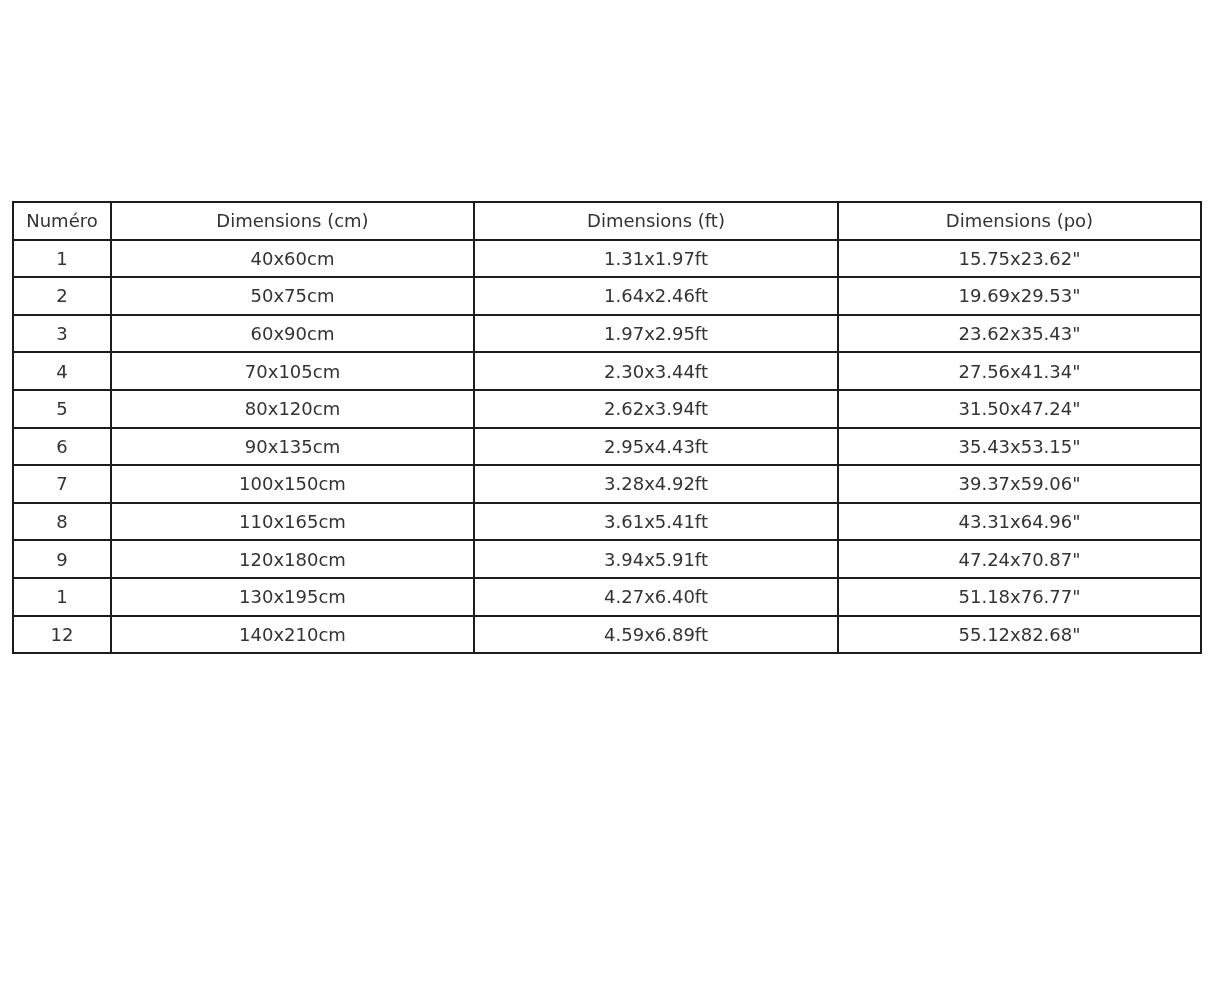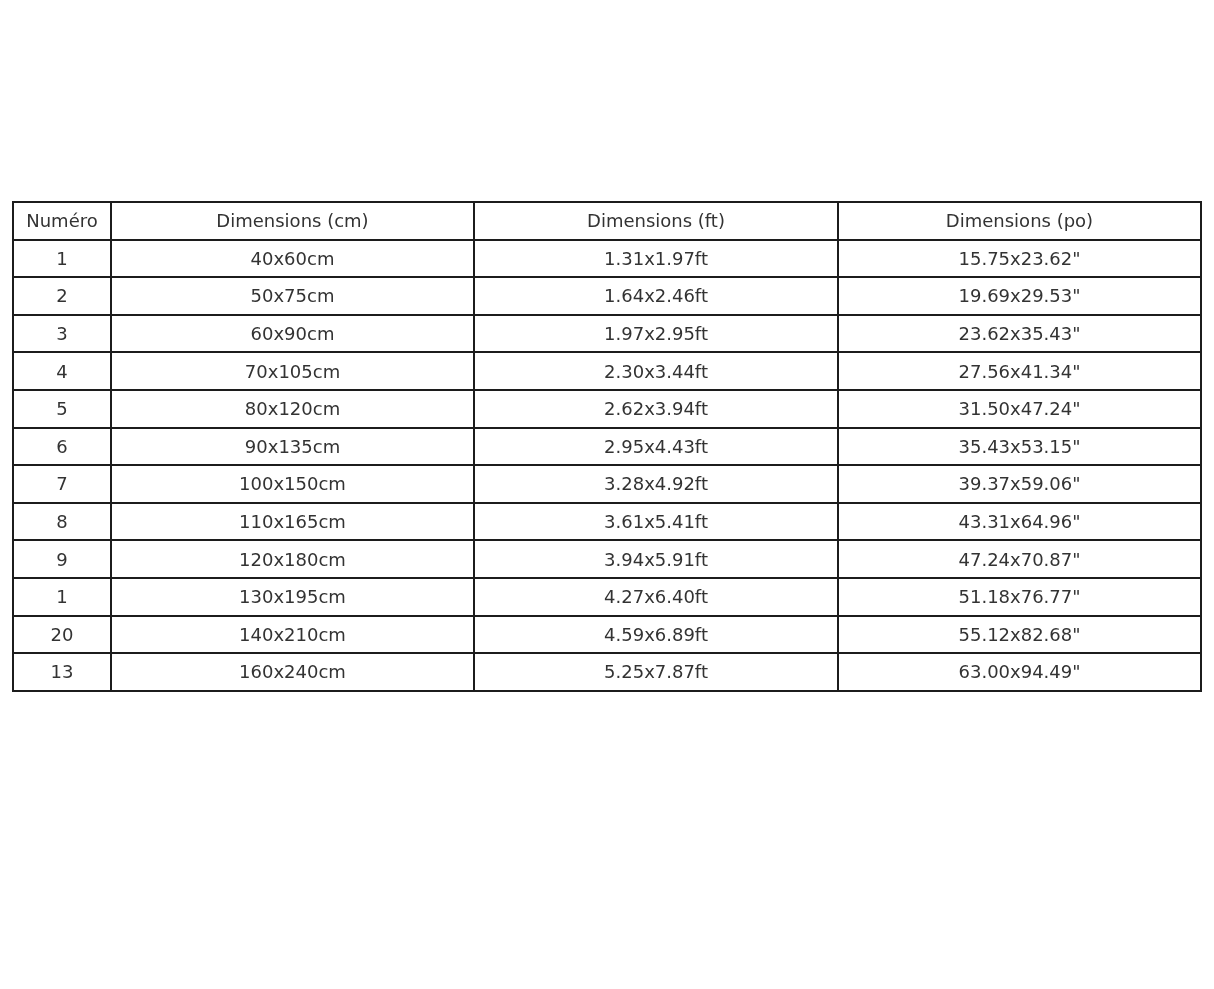--- a/index.html
+++ b/index.html
@@ -117,26 +117,20 @@
           <td>3.94x5.91ft</td>
           <td>47.24x70.87"</td>
         </tr>
         <tr>
           <td>1</td>
           <td>130x195cm</td>
           <td>4.27x6.40ft</td>
           <td>51.18x76.77"</td>
         </tr>
         <tr>
-          <td>20</td>
+          <td>12</td>
           <td>140x210cm</td>
           <td>4.59x6.89ft</td>
           <td>55.12x82.68"</td>
-        </tr>
-        <tr>
-          <td>13</td>
-          <td>160x240cm</td>
-          <td>5.25x7.87ft</td>
-          <td>63.00x94.49"</td>
         </tr>
       </tbody>
   </table>
 </div>
 
 </body></html>

